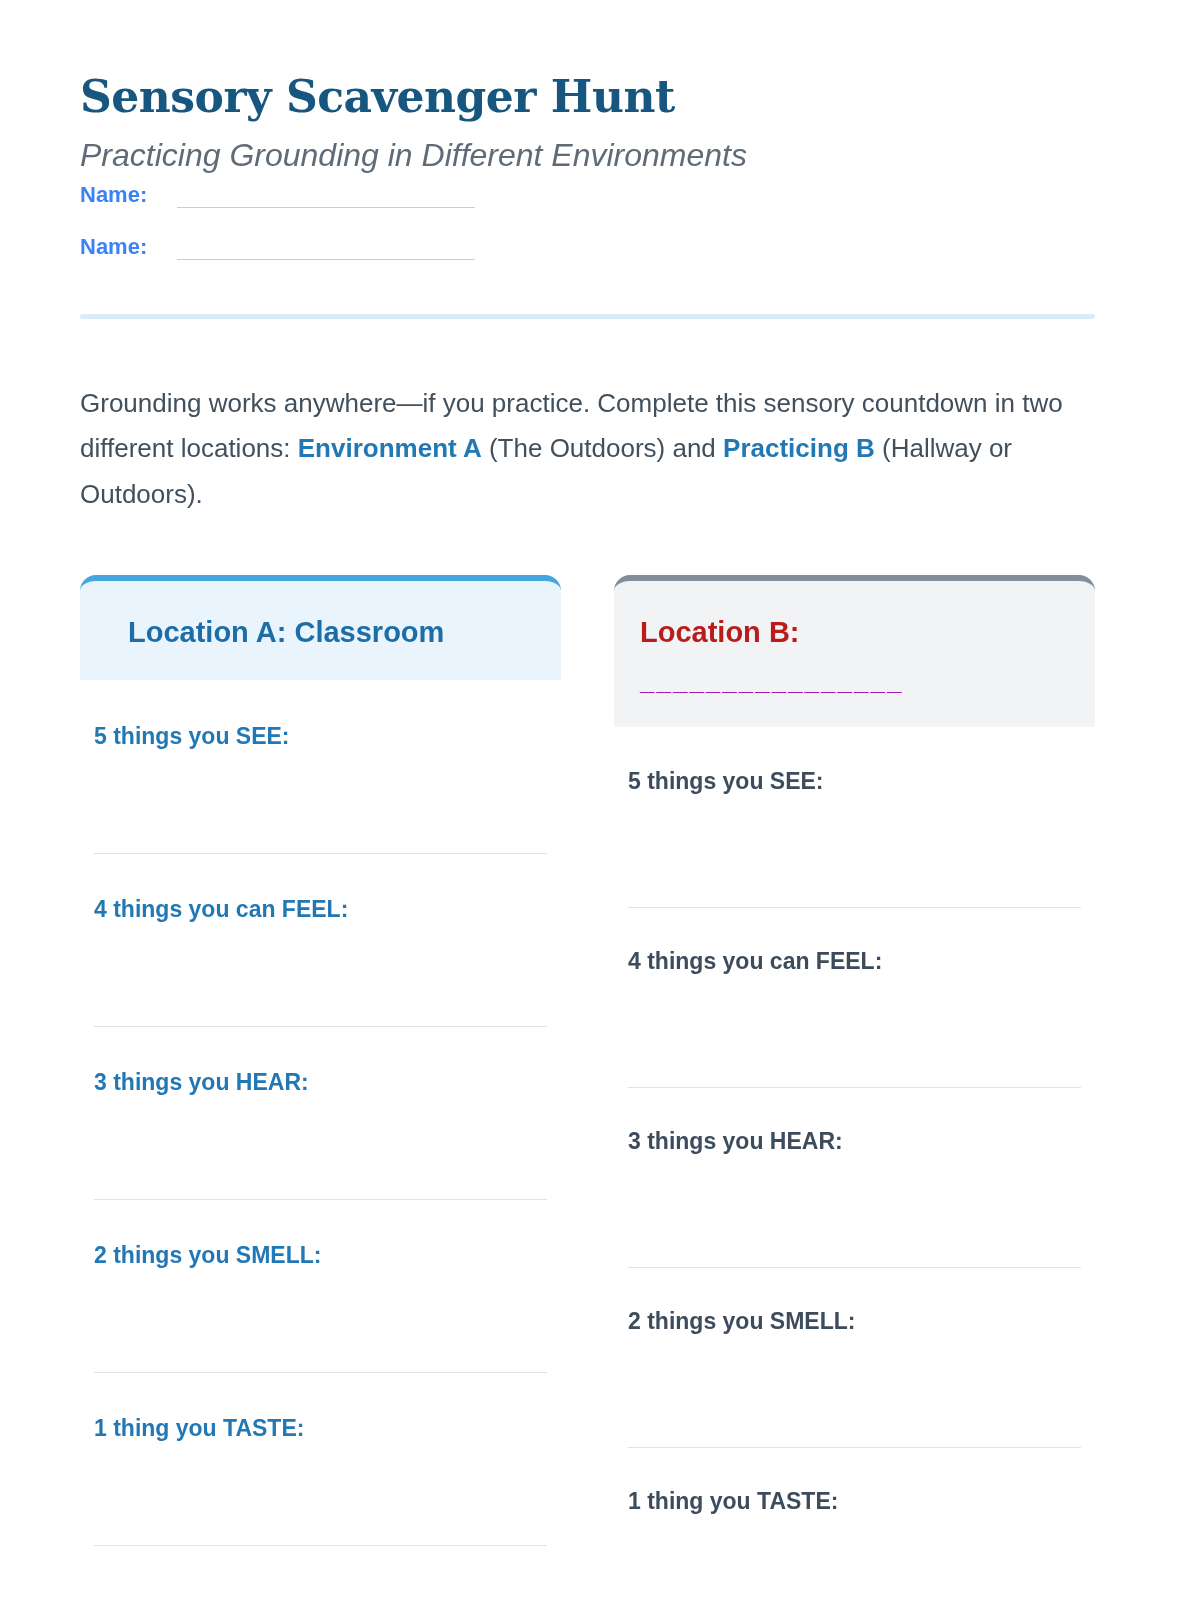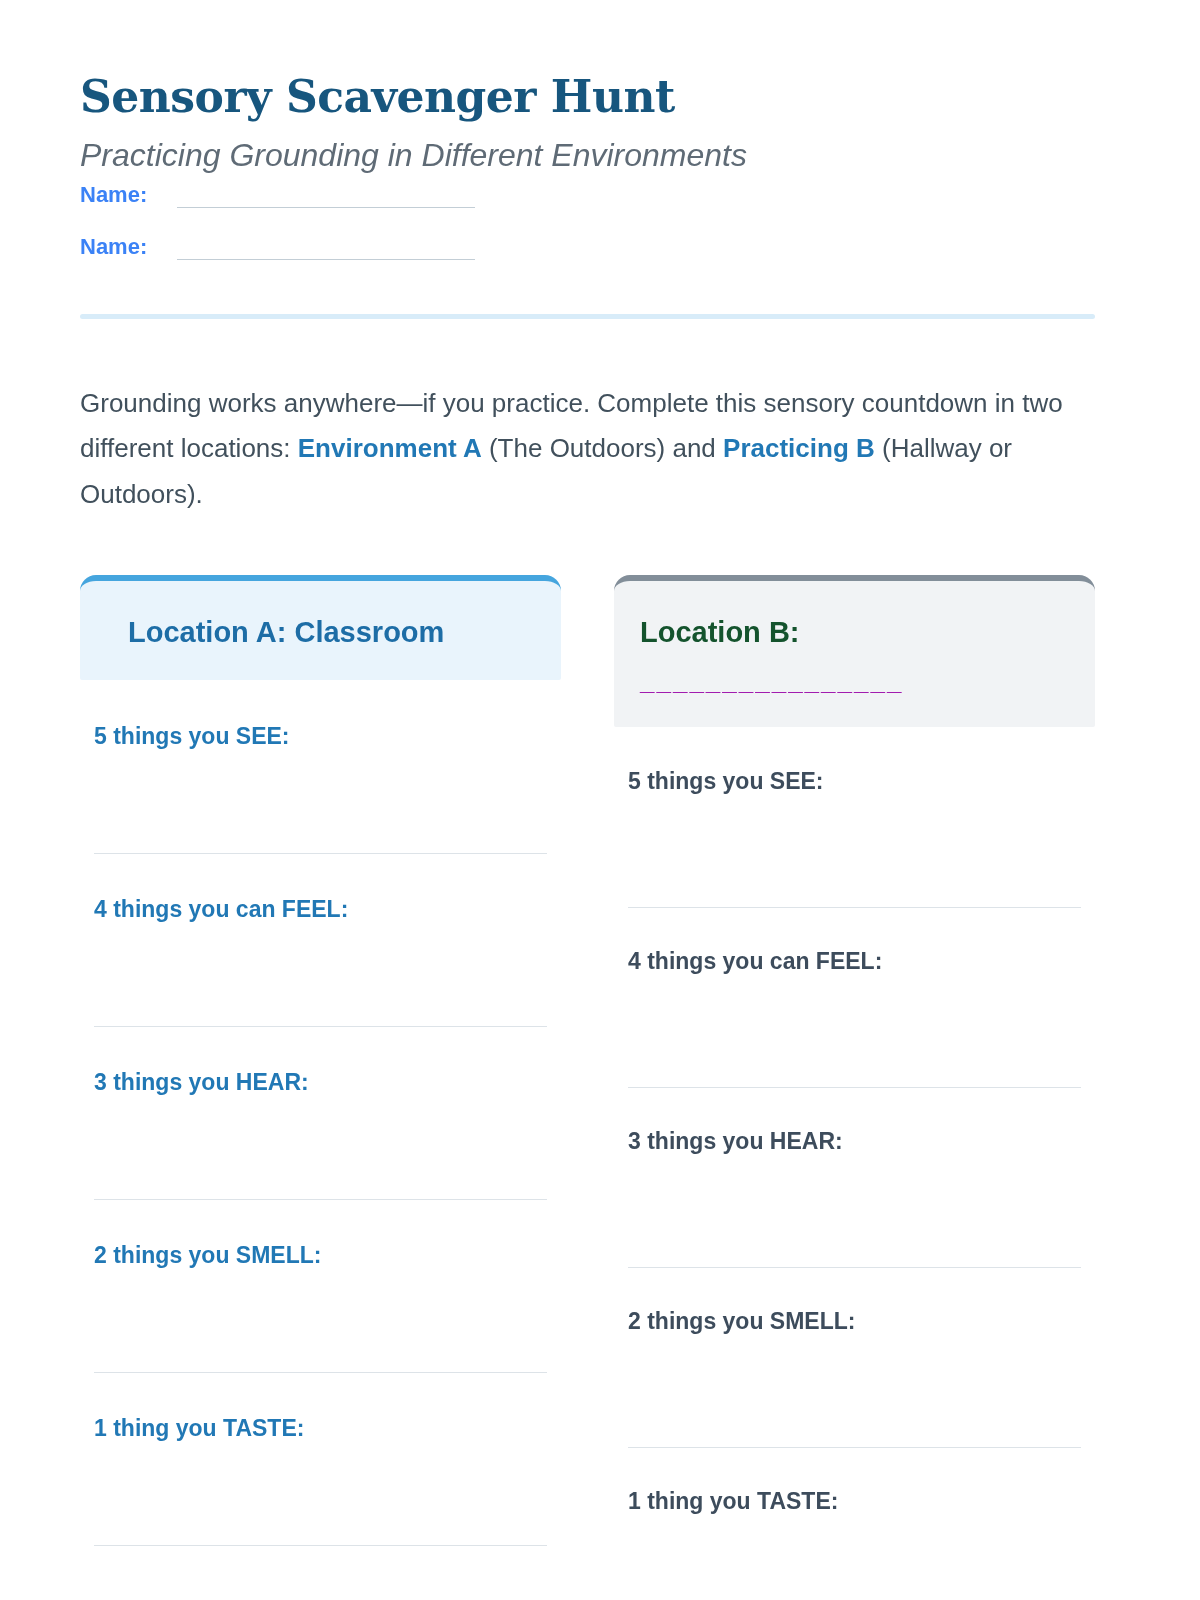--- a/index.html
+++ b/index.html
@@ -93,21 +93,21 @@
     padding-left:48px;
   }
   .col-header.b{
     background:var(--card-b-bg);
     border-top:6px solid var(--card-b-border);
   }
   .col-header h2{
     font-size:29px; font-weight:700; line-height:1.2;
   }
   .col-header.a h2{ color:#1d6da6; }
-  .col-header.b h2{ color:#14532d; }
+  .col-header.b h2{ color:#b91c1c; }
   .b-blank{
     display:block; margin-top:16px;
     font-size:26px; font-weight:700; color:#a21caf;
     letter-spacing:2px;
   }
 
   .items{ padding:1px 14px; }
   .item .prompt{
     font-size:23px; font-weight:700;
   }

